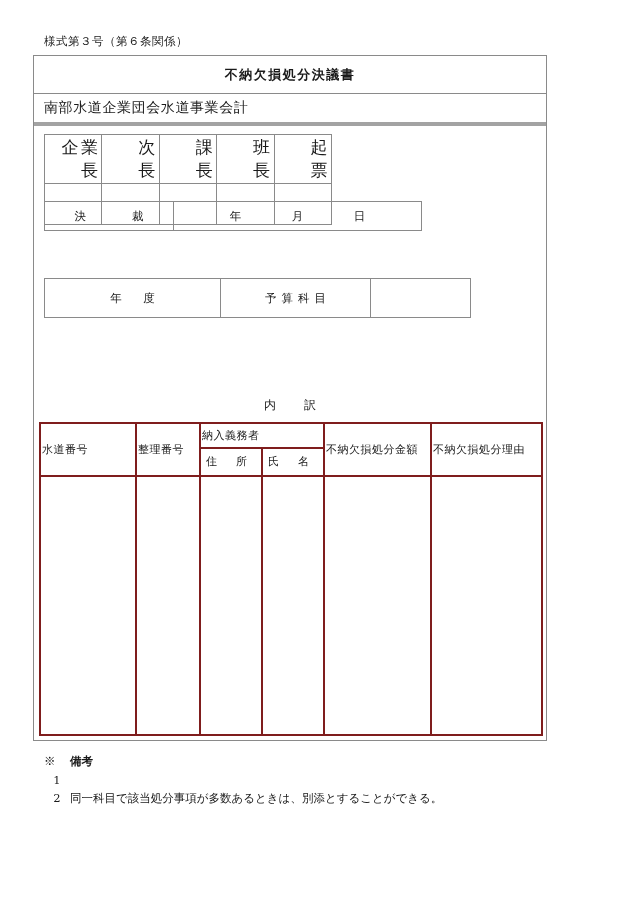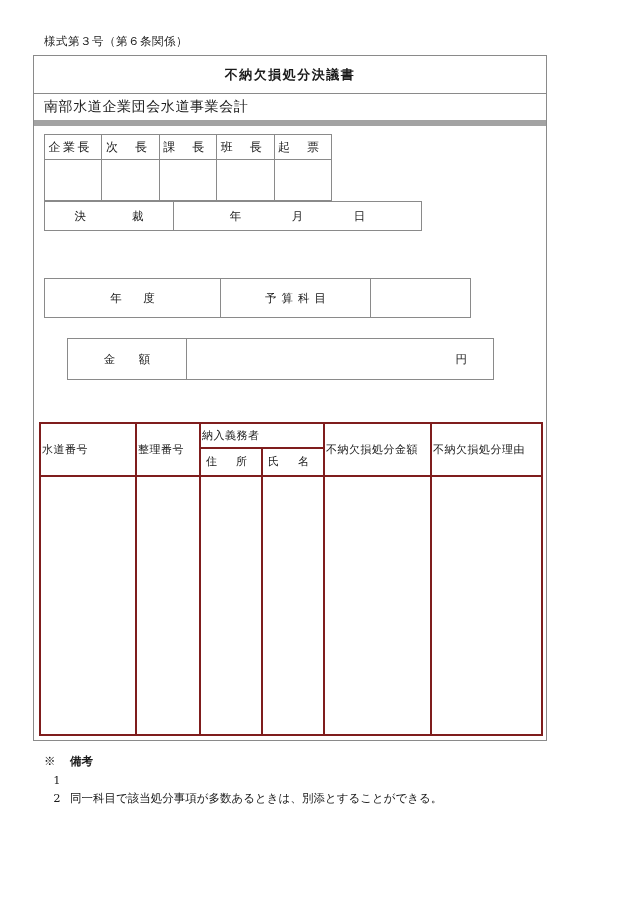--- a/index.html
+++ b/index.html
@@ -61,21 +61,21 @@
     font-weight: bold;
     letter-spacing: 1.5px;
   }
 
   
   .band-account {
     position: absolute;
     left: 0; top: 38px;
     width: 100%;
     height: 32px;
-    border-bottom: 6px solid #a3a3a3;
+    border-bottom: 4px solid #a3a3a3;
     box-sizing: border-box;
     display: flex;
     align-items: center;
   }
   .band-account .txt {
     font-size: 14px;
     padding-left: 10px;
     letter-spacing: 0.6px;
   }
 
@@ -83,22 +83,22 @@
   .approval {
     position: absolute;
     left: 10px;
     top: 78px;
     width: 288px;
     border-collapse: collapse;
     table-layout: fixed;
   }
   .approval td {
     border: 1px solid #8a8a8a;
-    font-size: 12px;
-    text-align: left;
+    font-size: 17px;
+    text-align: right;
     vertical-align: middle;
     letter-spacing: 2.5px;
     text-indent: 2.5px;
   }
   .approval tr.labels td { height: 22px; }
   .approval tr.stamps td { height: 38px; }
 
   
   .dates {
     position: absolute;
@@ -288,31 +288,22 @@
     <table class="fy">
       <tbody>
           <tr>
         <td style="width:173px">年　度</td>
         <td style="width:147px">予算科目</td>
         <td></td>
       </tr>
     </tbody>
       </table>
 
-    <table class="amount">
-      <tbody>
-          <tr>
-        <td class="lab">金　額</td>
-        <td class="val">
-          <span></span><span>円</span>
-        </td>
-      </tr>
-    </tbody>
-      </table>
-
+
+    <div class="breakdown-cap">内　訳</div>
 
     <table class="bd">
       <tbody>
           <tr class="h1">
         <td class="sp" rowspan="2" style="width:92px">水道番号</td>
         <td class="sp" rowspan="2" style="width:60px">整理番号</td>
         <td class="sp" colspan="2">納入義務者</td>
         <td class="sp" rowspan="2" style="width:103px">不納欠損処分金額</td>
         <td class="sp" rowspan="2" style="width:107px">不納欠損処分理由</td>
       </tr>

